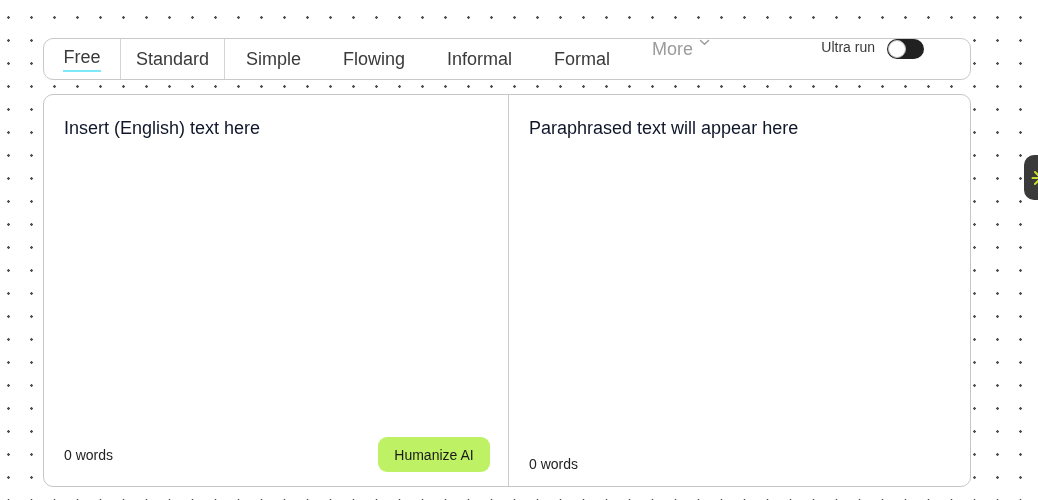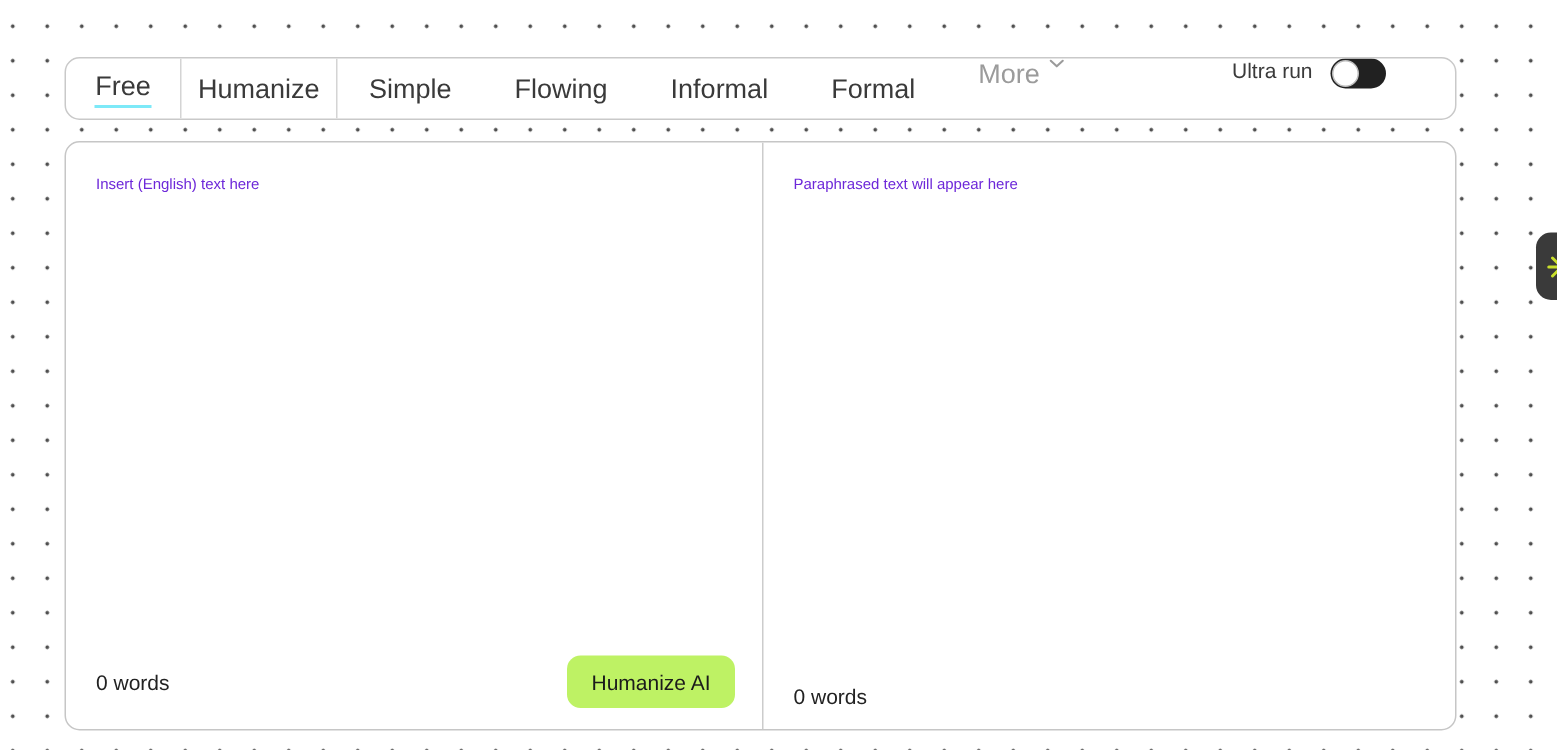--- a/index.html
+++ b/index.html
@@ -53,21 +53,21 @@
     position:absolute; left:43px; top:94px; width:928px; height:393px;
     background:#ffffff; border:1px solid #c6c6c6; border-radius:10px;
     display:flex; overflow:hidden;
   }
   .pane {
     display:flex; flex-direction:column;
     padding:23px 18px 14px 20px;
   }
   .pane.input-pane { width:465px; border-right:1px solid #cccccc; }
   .pane.output-pane { flex:1; }
-  .placeholder { font-size:10px; color:#6d28d9; }
+  .placeholder { font-size:18px; color:#0f172a; }
   .pane-footer {
     margin-top:auto; display:flex; align-items:center; justify-content:space-between;
   }
   .word-count { font-size:14px; color:#222222; }
   .humanize-btn {
     width:112px; height:35px; border:none; border-radius:9px;
     background:#bef264; color:#1b1b1b; font-size:14px;
     font-family:"Liberation Sans", sans-serif; cursor:pointer;
   }
 
@@ -82,21 +82,21 @@
 <body>
 
 <div class="canvas">
 
   <div class="mode-bar">
     <div class="tab-cell fixed-free">
       <span class="tab-label-active">Free</span>
     </div>
     <div class="tab-divider"></div>
     <div class="tab-cell fixed-standard">
-      <span>Humanize</span>
+      <span>Standard</span>
     </div>
     <div class="tab-divider"></div>
     <div class="tab-cell pad">
       <span>Simple</span>
     </div>
     <div class="tab-cell pad">
       <span>Flowing</span>
     </div>
     <div class="tab-cell pad">
       <span>Informal</span>

